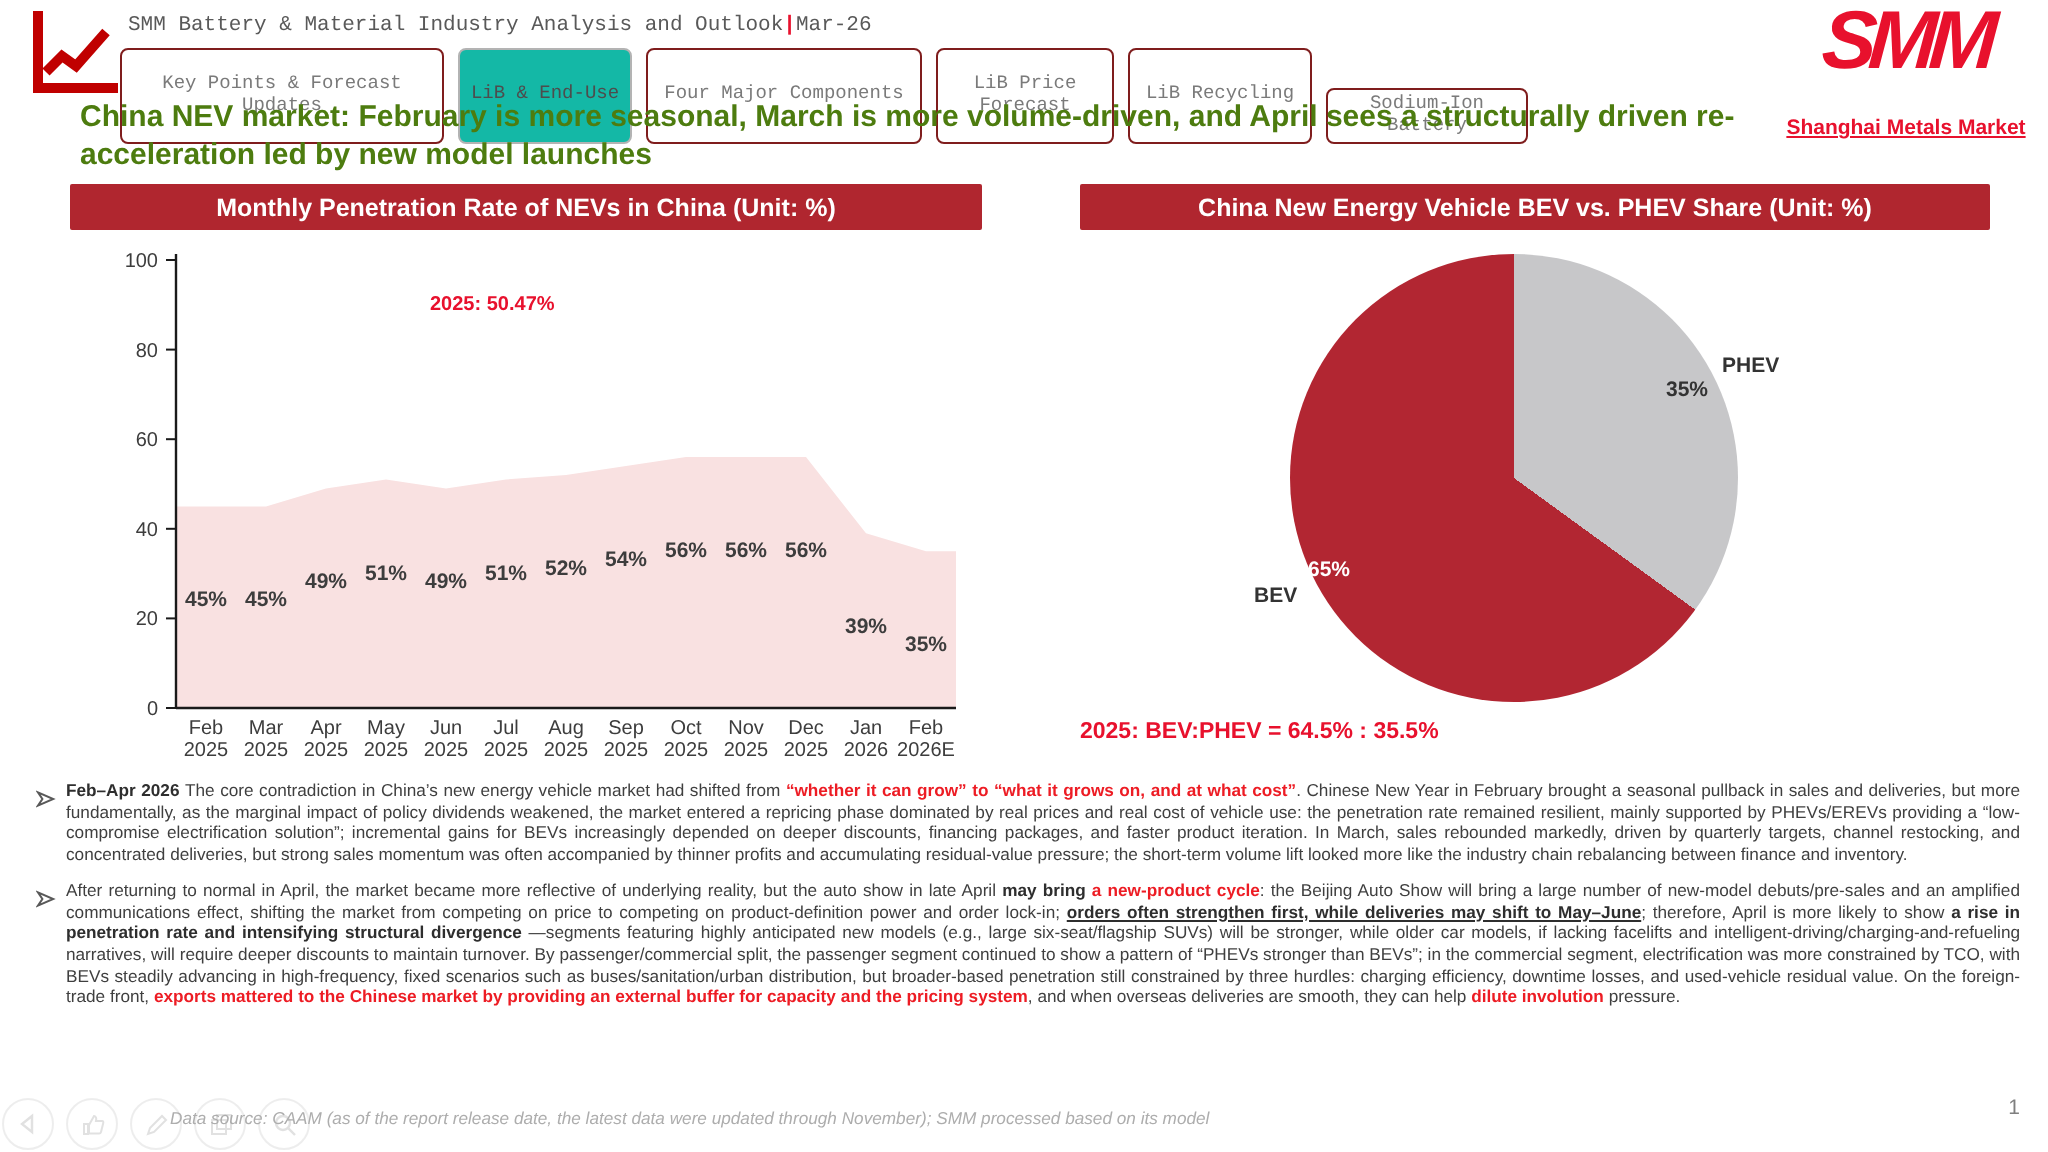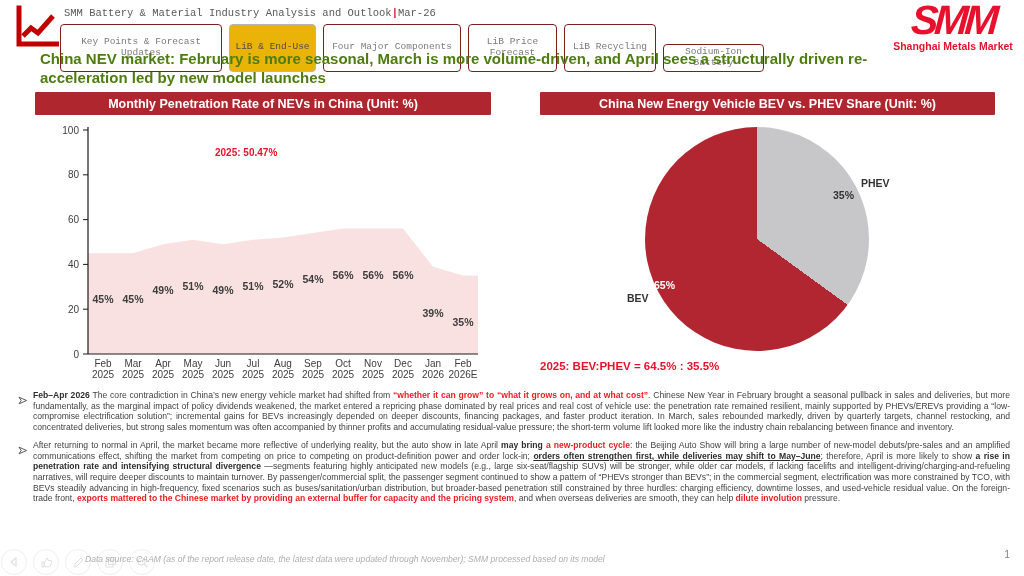--- a/index.html
+++ b/index.html
@@ -16,27 +16,27 @@
     font-size:10.5px; color:#595959; white-space:nowrap;
   }
   .hdr-title .cursor { color:#e8112d; font-weight:bold; }
   .tabs { position:absolute; left:60px; top:24px; display:flex; gap:7px; align-items:stretch; }
   .tab {
     border:1px solid #7f1d1d; border-radius:4px; background:#fff;
     color:#7a7a7a; font-family:"Liberation Mono","DejaVu Sans Mono",monospace;
     font-size:9.5px; line-height:1.15; display:flex; align-items:center; justify-content:center;
     text-align:center; padding:2px 3px; min-height:24px; cursor:pointer;
   }
-  .tab.active { background:#eab308; color:#4d4d4d; border-color:#b3b3b3; }
+  .tab.active { background:#14b8a6; color:#4d4d4d; border-color:#b3b3b3; }
   .logo { position:absolute; left:886px; top:1px; width:134px; text-align:center; }
   .logo-smm {
     font-size:41px; font-weight:800; font-style:italic; color:#e8112d;
     letter-spacing:-4px; line-height:38px; transform:skewX(-4deg);
   }
-  .logo-sub { font-size:10.5px; color:#e8112d; font-weight:600; margin-top:1px; white-space:nowrap; }
+  .logo-sub { font-size:10.5px; color:#e8112d; font-weight:600; margin-top:19px; white-space:nowrap;text-decoration:underline; }
   
   .slide-title {
     position:absolute; left:40px; top:50px; width:885px;
     font-size:15px; line-height:1.25; font-weight:600; color:#4d7c0f;
   }
   
   .banner {
     position:absolute; top:92px; height:23px; background:#b0262f; color:#ffffff;
     font-size:12.5px; font-weight:700; display:flex; align-items:center; justify-content:center;
     border-radius:1px;

